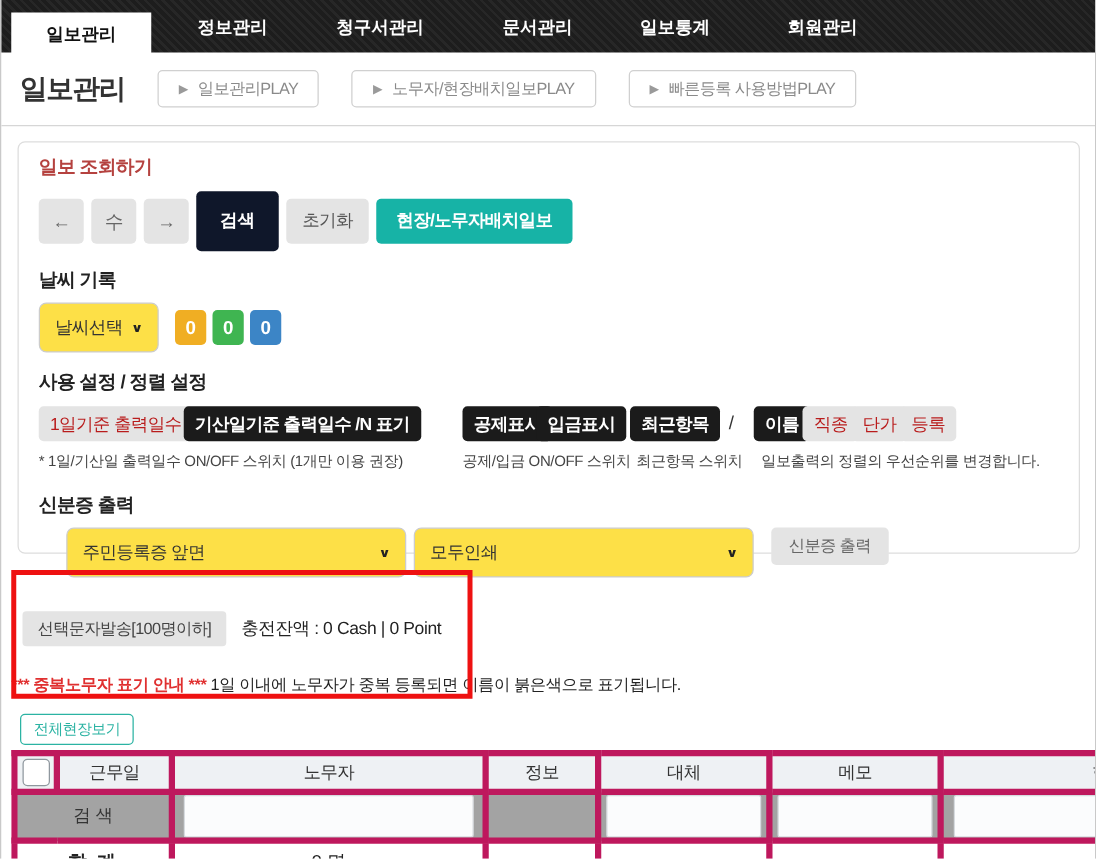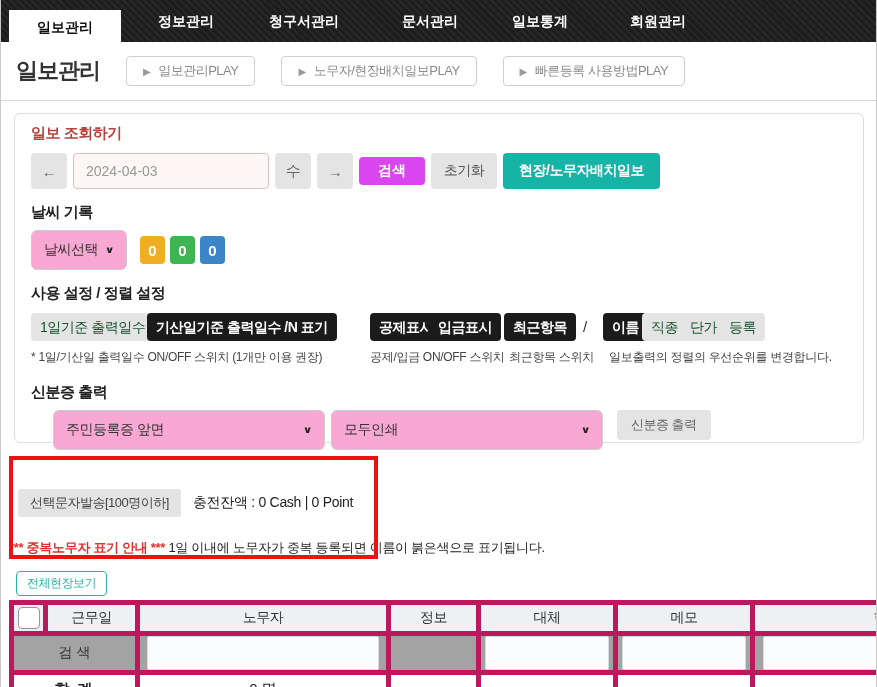--- a/index.html
+++ b/index.html
@@ -50,45 +50,45 @@
   .gbtn {
     background:#e4e4e4; border:none; border-radius:4px; color:#555;
     font-size:14px; cursor:pointer; letter-spacing:-0.5px;
   }
   .sq { width:36px; height:36px; font-size:15px; color:#666; }
   .date-input {
     width:196px; height:36px; background:#fdf6f6; border:1px solid #e5bdba;
     border-radius:4px; padding:0 12px; font-size:14px; color:#999;
     font-family:"Liberation Sans",sans-serif;
   }
-  .btn-search { width:66px; height:28px; background:#d946ef; color:#fff; font-weight:bold;
+  .btn-search { width:66px; height:48px; background:#0f172a; color:#fff; font-weight:bold;
     border:none; border-radius:4px; font-size:14px; cursor:pointer; }
   .btn-reset { width:66px; height:36px; font-size:14px; }
   .btn-teal { height:36px; padding:0 16px; background:#17b3a6; color:#fff; font-weight:bold;
     border:none; border-radius:4px; font-size:14px; cursor:pointer; letter-spacing:-0.5px; }
 
   .weather-row { display:flex; align-items:center; gap:5px; margin:8px 0 14px 0; }
   .select-box {
-    height:40px; background:#f9a8d4; border:1px solid #ccc; border-radius:6px;
+    height:40px; background:#fde047; border:1px solid #ccc; border-radius:6px;
     display:flex; align-items:center; justify-content:space-between;
     padding:0 12px; font-size:14px; color:#333; cursor:pointer; letter-spacing:-0.5px;
   }
   .sel-weather { width:96px; margin-right:8px; }
   .chev { font-weight:bold; font-size:12px; color:#222; transform:scaleY(0.8); }
   .badge {
     width:25px; height:28px; border-radius:4px; color:#fff; font-weight:bold;
     font-size:15px; display:flex; align-items:center; justify-content:center;
   }
   .badge.y{background:#f0ae23}.badge.g{background:#3fb551}.badge.b{background:#3c85c6}
 
   .opt-row { position:relative; height:28px; margin:10px 0 4px 0; }
   .opt-row .opt { position:absolute; top:0; height:28px; line-height:28px; padding:0 9px;
     border-radius:4px; font-size:14px; letter-spacing:-0.5px; cursor:pointer; white-space:nowrap; }
   .opt.dark { background:#1b1b1b; color:#fff; font-weight:bold; }
-  .opt.lite { background:#e4e4e4; color:#14532d; }
+  .opt.lite { background:#e4e4e4; color:#b91c1c; }
   .opt-sep { position:absolute; top:0; line-height:28px; font-size:15px; color:#333; }
 
   .help-row { position:relative; height:16px; margin-top:8px; font-size:12px; color:#444; }
   .help-row span { position:absolute; white-space:nowrap; letter-spacing:-0.3px; }
   .warn-red { margin-top:16px; font-size:13px; font-weight:bold; color:#e03030; letter-spacing:-0.3px; }
 
   .idp-title { margin-top:18px; }
   .idp-row { display:flex; margin-top:8px;margin-left:22px; }
   .sel-wide { width:272px; margin-right:6px; }
   .btn-idprint { height:30px; padding:0 14px; font-size:13px; margin-left:8px; color:#666; }
@@ -162,21 +162,20 @@
       <span>빠른등록 사용방법PLAY</span>
     </button>
   </div>
 
   <div class="mainbox">
 
     <div class="sec-title red">일보 조회하기</div>
 
     <div class="ctrl-row">
       <button class="gbtn sq">←</button>
-      <input class="date-input" value="2024-04-03" style="">
       <button class="gbtn sq">수</button>
       <button class="gbtn sq">→</button>
       <button class="btn-search">검색</button>
       <button class="gbtn btn-reset">초기화</button>
       <button class="btn-teal">현장/노무자배치일보</button>
     </div>
 
     <div class="sec-title">날씨 기록</div>
     <div class="weather-row">
       <div class="select-box sel-weather">

